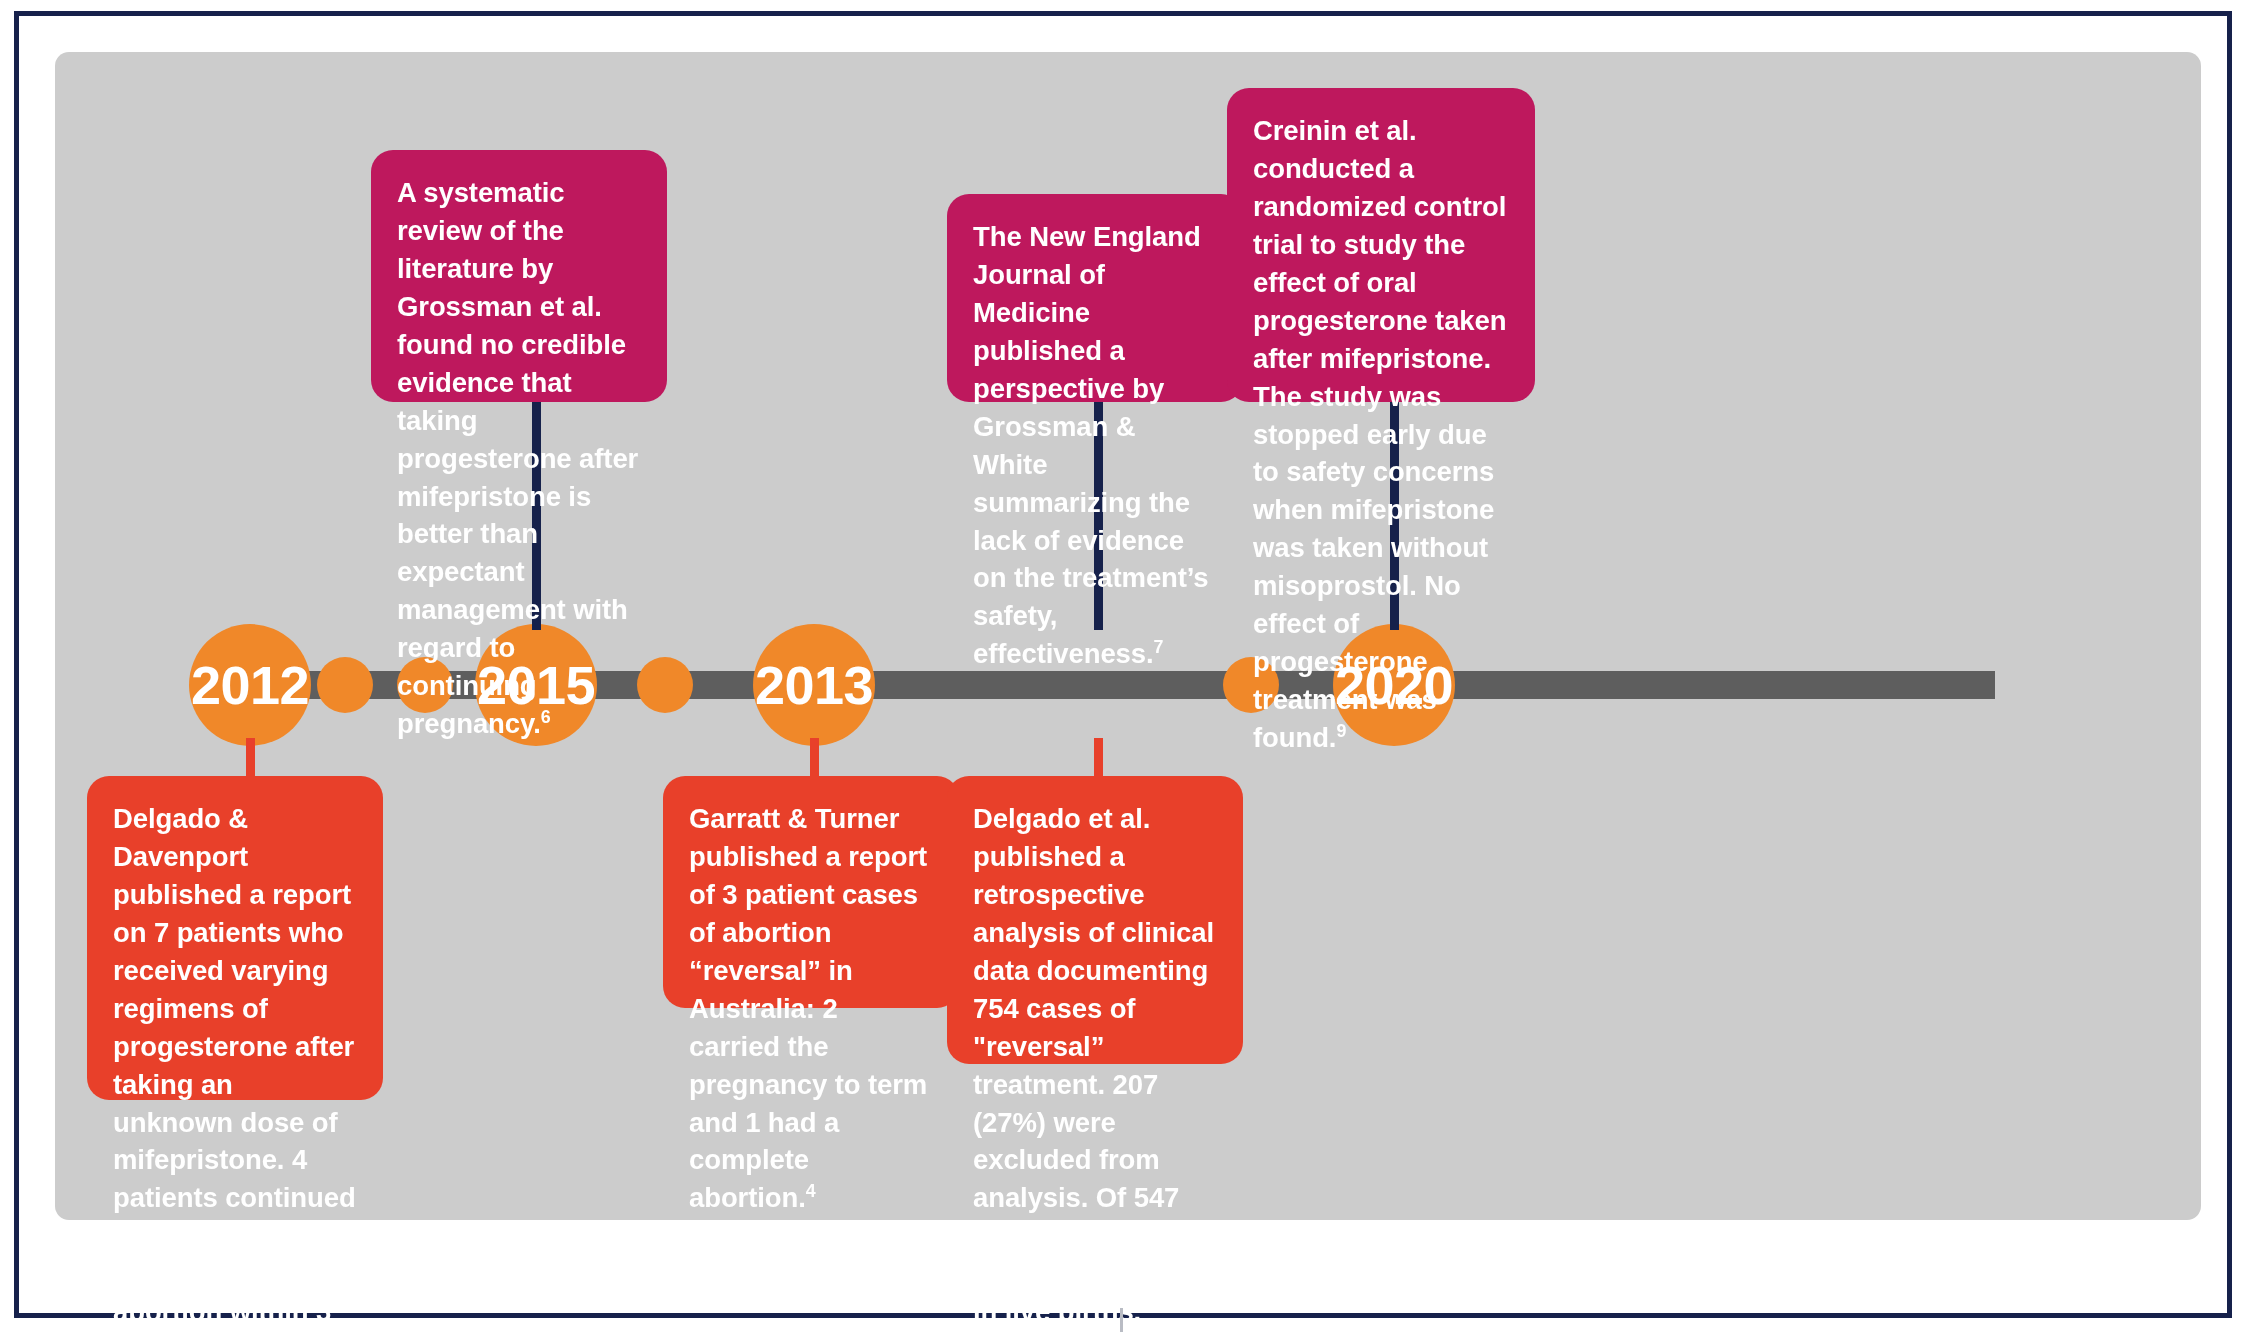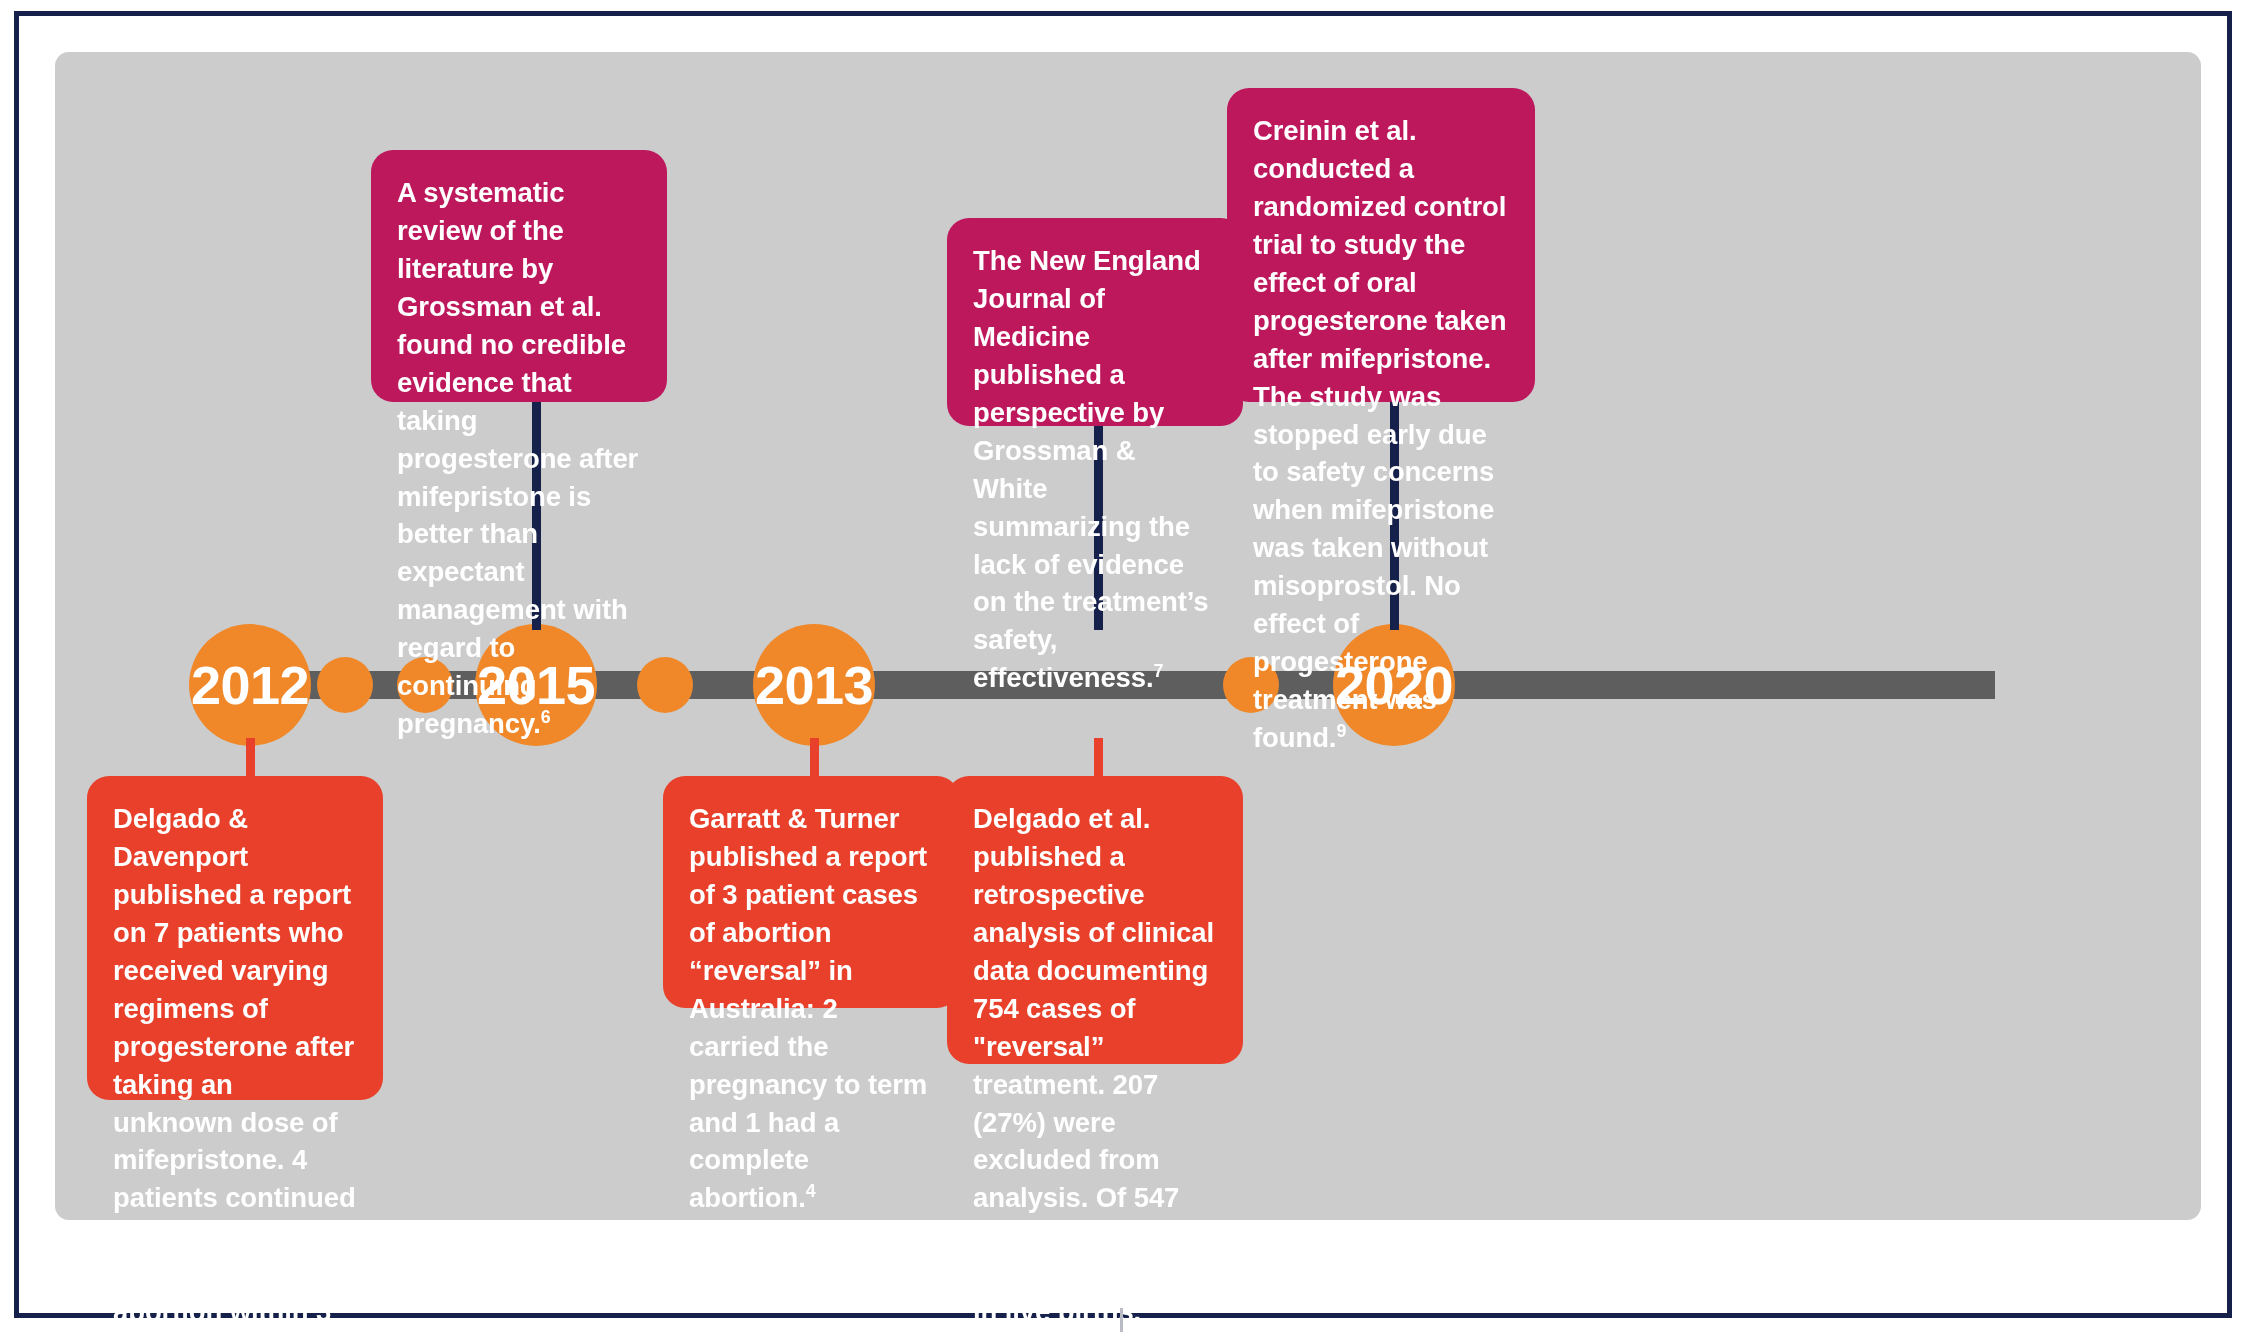--- a/index.html
+++ b/index.html
@@ -145,21 +145,21 @@
     <div class="stem navy" style="left:1039px; top:348px; height:230px;"></div>
 
     <div class="stem red" style="left:1039px; top:686px; height:38px;"></div>
 
     <div class="stem navy" style="left:1335px; top:348px; height:230px;"></div>
 
     <div class="callout navy" style="left:316px; top:98px; width:296px; height:252px;">
       <span>A systematic review of the literature by Grossman et al. found no credible evidence that taking progesterone after mifepristone is better than expectant management with regard to continuing pregnancy.</span><sup>6</sup>
     </div>
 
-    <div class="callout navy" style="left:892px; top:142px; width:296px; height:208px;margin-top:24px;">
+    <div class="callout navy" style="left:892px; top:142px; width:296px; height:208px;">
       <span>The New England Journal of Medicine published a perspective by Grossman &amp; White summarizing the lack of evidence on the treatment’s safety, effectiveness.</span><sup>7</sup>
     </div>
 
     <div class="callout navy" style="left:1172px; top:36px; width:308px; height:314px;">
       <span>Creinin et al. conducted a randomized control trial to study the effect of oral progesterone taken after mifepristone. The study was stopped early due to safety concerns when mifepristone was taken without misoprostol. No effect of progesterone treatment was found.</span><sup>9</sup>
     </div>
 
     <div class="callout red" style="left:32px; top:724px; width:296px; height:324px;">
       <span>Delgado &amp; Davenport published a report on 7 patients who received varying regimens of progesterone after taking an unknown dose of mifepristone. 4 patients continued the pregnancy to term, 2 had an abortion within 3 days, and 1 lacked outcome data.</span>
     </div>

